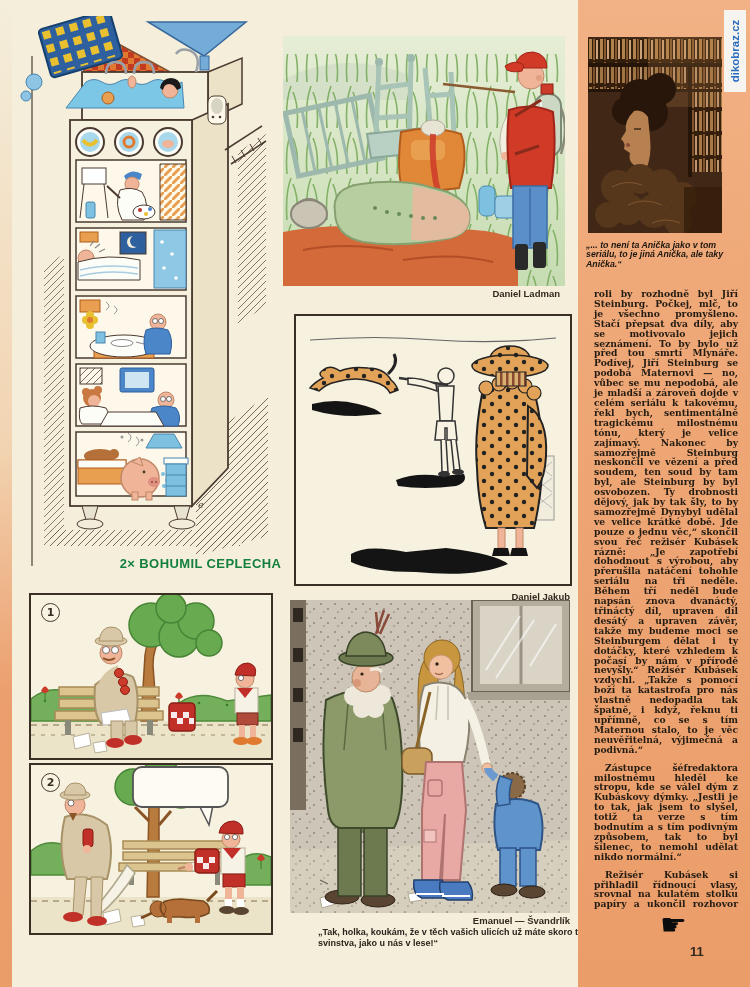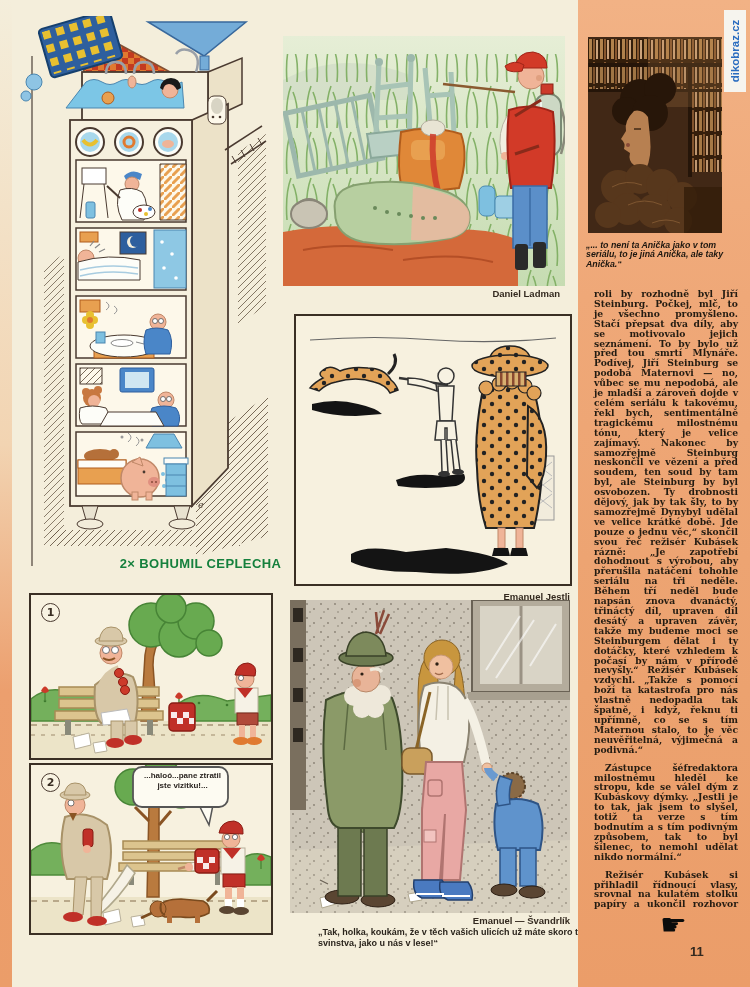--- a/index.html
+++ b/index.html
@@ -319,21 +319,21 @@
     </g>
     <path d="M192,50 Q193,30 214,30 Q235,30 236,50 Z" fill="url(#lp)" stroke="#222" stroke-width="1.5"></path>
     <ellipse cx="214" cy="50" rx="38" ry="11" fill="url(#lp)" stroke="#222" stroke-width="1.5"></ellipse>
     <rect x="200" y="56" width="30" height="14" fill="url(#vstripes)" stroke="#222"></rect>
     <rect x="202" y="212" width="7" height="20" fill="#f0b498" stroke="#c08868"></rect>
     <rect x="220" y="212" width="7" height="20" fill="#f0b498" stroke="#c08868"></rect>
     <path d="M198,232 l14,0 l2,8 l-18,0 Z" fill="#141414"></path>
     <path d="M216,232 l14,0 l2,8 l-18,0 Z" fill="#141414"></path>
   </svg>
 </div>
-<div class="abs credit" style="left:420px;top:591px;width:150px;">Emanuel Jestli</div>
+<div class="abs credit" style="left:420px;top:591px;width:150px;">Daniel Jakub</div>
 
 <div class="abs panel-frame" style="left:29px;top:593px;width:244px;height:167px;">
   <svg width="240" height="163" viewBox="0 0 240 163">
     <rect x="0" y="126" width="240" height="37" fill="#ece4c8"></rect>
     <path d="M0,130 L240,130" stroke="#b8a88a" stroke-width="2" stroke-dasharray="6,5"></path>
     <path d="M0,140 L240,140" stroke="#b8a88a" stroke-width="1.5" stroke-dasharray="4,6"></path>
     <path d="M0,104 Q20,88 44,100 Q60,92 70,104 L70,126 L0,126 Z" fill="#74b05c" stroke="#4e8a3a" stroke-width="1.5"></path>
     <path d="M148,108 Q168,94 196,106 L240,100 L240,126 L148,126 Z" fill="#74b05c" stroke="#4e8a3a" stroke-width="1.5"></path>
     <g fill="#3e7a2e">
         <circle cx="14" cy="106" r="1.3"></circle>
@@ -484,21 +484,20 @@
     <rect x="194" y="122" width="7" height="18" fill="#f0b498"></rect>
       <rect x="206" y="122" width="7" height="18" fill="#f0b498"></rect>
     <rect x="194" y="134" width="7" height="8" fill="#fff"></rect>
       <rect x="206" y="134" width="7" height="8" fill="#fff"></rect>
     <ellipse cx="196" cy="145" rx="8" ry="4" fill="#5a4532"></ellipse>
       <ellipse cx="210" cy="146" rx="8" ry="4" fill="#5a4532"></ellipse>
 
     <polygon points="168,40 182,40 178,60" fill="#fdfbf2" stroke="#555" stroke-width="1.5"></polygon>
     <rect x="102" y="2" width="95" height="40" rx="9" fill="#fdfbf2" stroke="#555" stroke-width="1.8"></rect>
   </svg>
-  <div class="abs bubble-text" style="left:106px;top:6px;width:91px;height:34px;">...haloó...pane ztratil jste vizitku!...</div>
   <div class="abs pnum-circle" style="left:10px;top:8px;">2</div>
 </div>
 
 <svg class="abs" style="left:290px;top:600px;" width="280" height="313" viewBox="0 0 280 313">
   <defs>
     <pattern id="stip" width="14" height="14" patternUnits="userSpaceOnUse">
       <circle cx="3" cy="4" r="0.9" fill="#574f42"></circle>
         <circle cx="10" cy="9" r="0.9" fill="#574f42"></circle>
         <circle cx="6" cy="12" r="0.8" fill="#574f42"></circle>
     </pattern>

